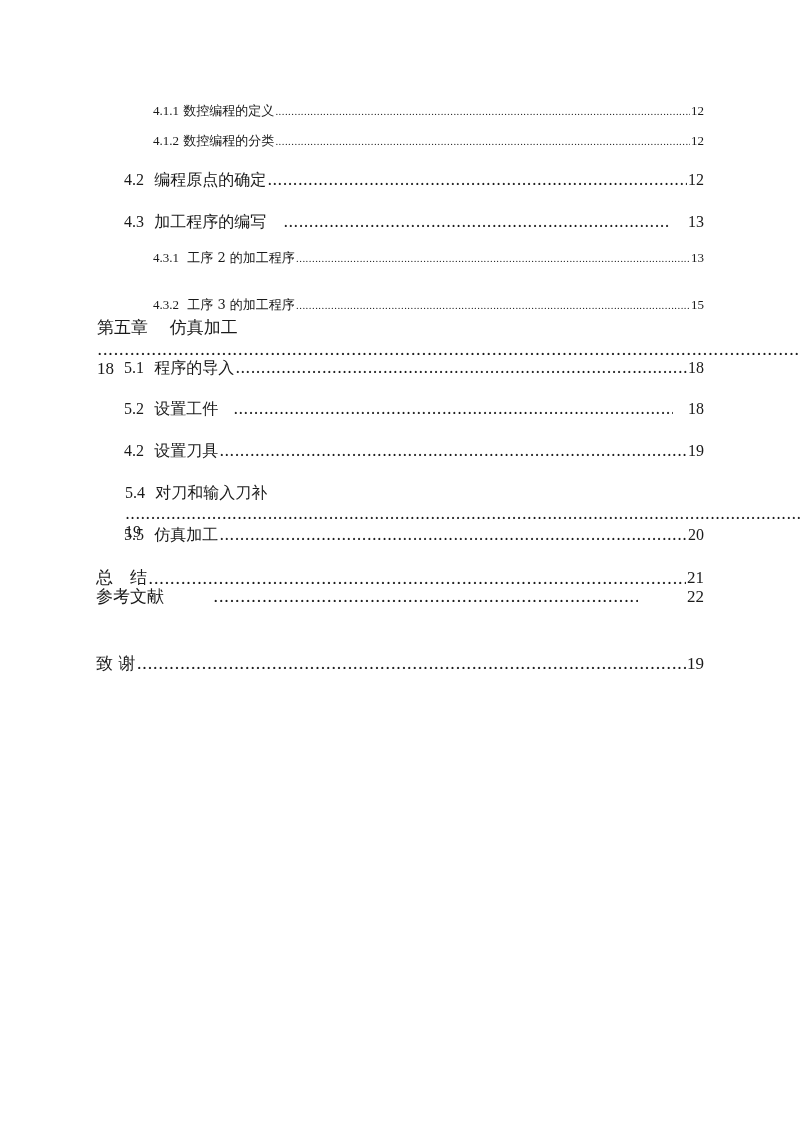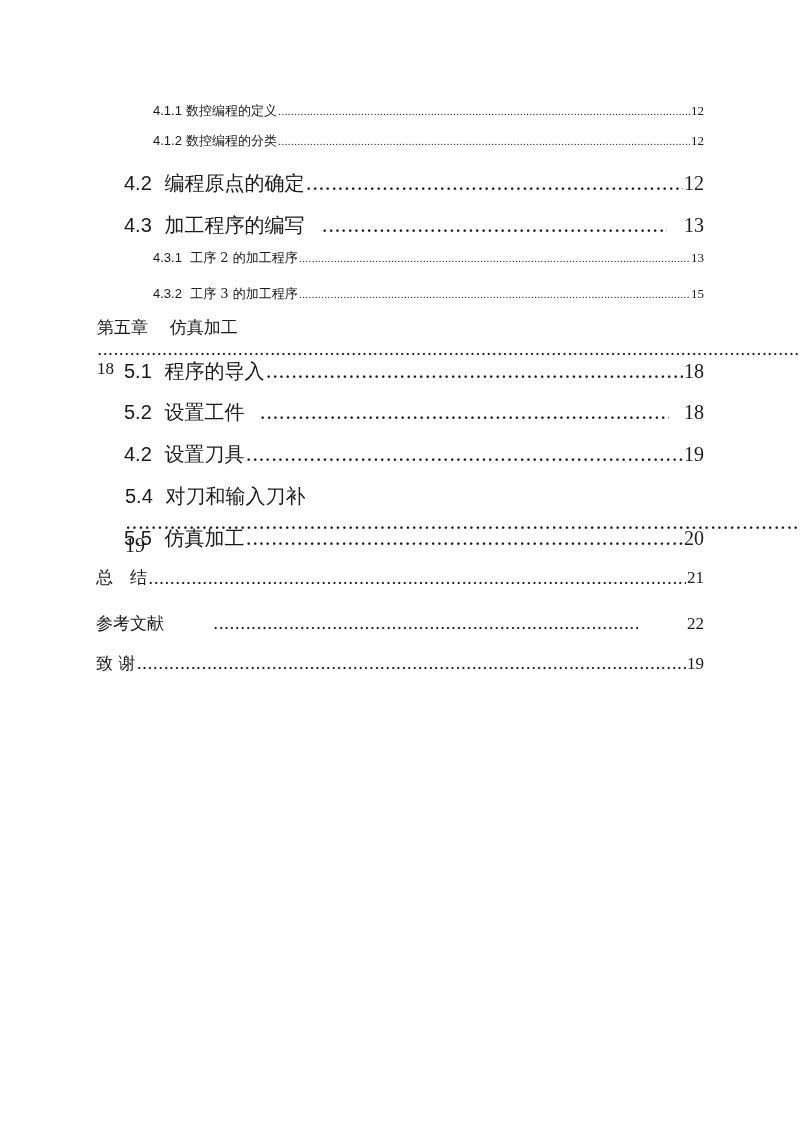--- a/index.html
+++ b/index.html
@@ -6,23 +6,23 @@
   body { width:800px; height:1132px; position:relative; overflow:hidden;
          font-family:"DejaVu Serif","Liberation Serif",serif; color:#1a1a1a; }
   .toc { position:absolute; left:0; top:0; width:800px; }
   .entry { position:absolute; display:flex; align-items:baseline; white-space:nowrap; }
   .entry .label { flex:0 0 auto; }
   .entry .leader { flex:1 1 auto; overflow:hidden; margin:0 1px; }
   .entry .leader::after { content:"....................................................................................................................................................................................................................................................................................................................."; letter-spacing:0px; }
   .entry .page { flex:0 0 auto; font-family:"Liberation Serif",serif; }
   .lv3 { left:153px; right:96px; font-size:13px; }
   .lv3 .leader { font-size:10px; }
-  .lv2 { left:124px; right:96px; font-size:20px; }
+  .lv2 { left:124px; right:96px; font-size:16px; }
   .lv1 { left:96px; right:96px; font-size:17px; }
-  .num { font-family:Liberation Sans, sans-serif; }
+  .num { font-family:Liberation Serif, serif; }
 </style>
 </head>
 <body>
 
 <div class="toc">
 
   <div class="entry lv3" style="top:102px;">
     <span class="label"><span class="num">4.1.1</span> <span>数控编程的定义</span></span>
     <span class="leader"></span>
     <span class="page">12</span>
@@ -45,21 +45,21 @@
     <span class="leader"></span>
     <span class="page">13</span>
   </div>
 
   <div class="entry lv3" style="top:249px;">
     <span class="label"><span class="num">4.3.1</span>&nbsp; <span>工序 2 的加工程序</span></span>
     <span class="leader"></span>
     <span class="page">13</span>
   </div>
 
-  <div class="entry lv3" style="top:285px;">
+  <div class="entry lv3" style="top:296px;">
     <span class="label"><span class="num">4.3.2</span>&nbsp; <span>工序 3 的加工程序</span></span>
     <span class="leader"></span>
     <span class="page">15</span>
   </div>
 
   <div class="entry lv1" style="top:316px;flex-direction:column;">
     <span class="label"><span>第五章</span>&nbsp;&nbsp;&nbsp; <span>仿真加工</span></span>
     <span class="leader"></span>
     <span class="page">18</span>
   </div>
@@ -93,21 +93,21 @@
     <span class="leader"></span>
     <span class="page">20</span>
   </div>
 
   <div class="entry lv1" style="top:566px;align-items:center;">
     <span class="label"><span>总　结</span></span>
     <span class="leader"></span>
     <span class="page">21</span>
   </div>
 
-  <div class="entry lv1" style="top:612px;gap:48px;">
+  <div class="entry lv1" style="top:585px;gap:48px;">
     <span class="label"><span>参考文献</span></span>
     <span class="leader"></span>
     <span class="page">22</span>
   </div>
 
   <div class="entry lv1" style="top:652px;">
     <span class="label"><span>致 谢</span></span>
     <span class="leader"></span>
     <span class="page">19</span>
   </div>

